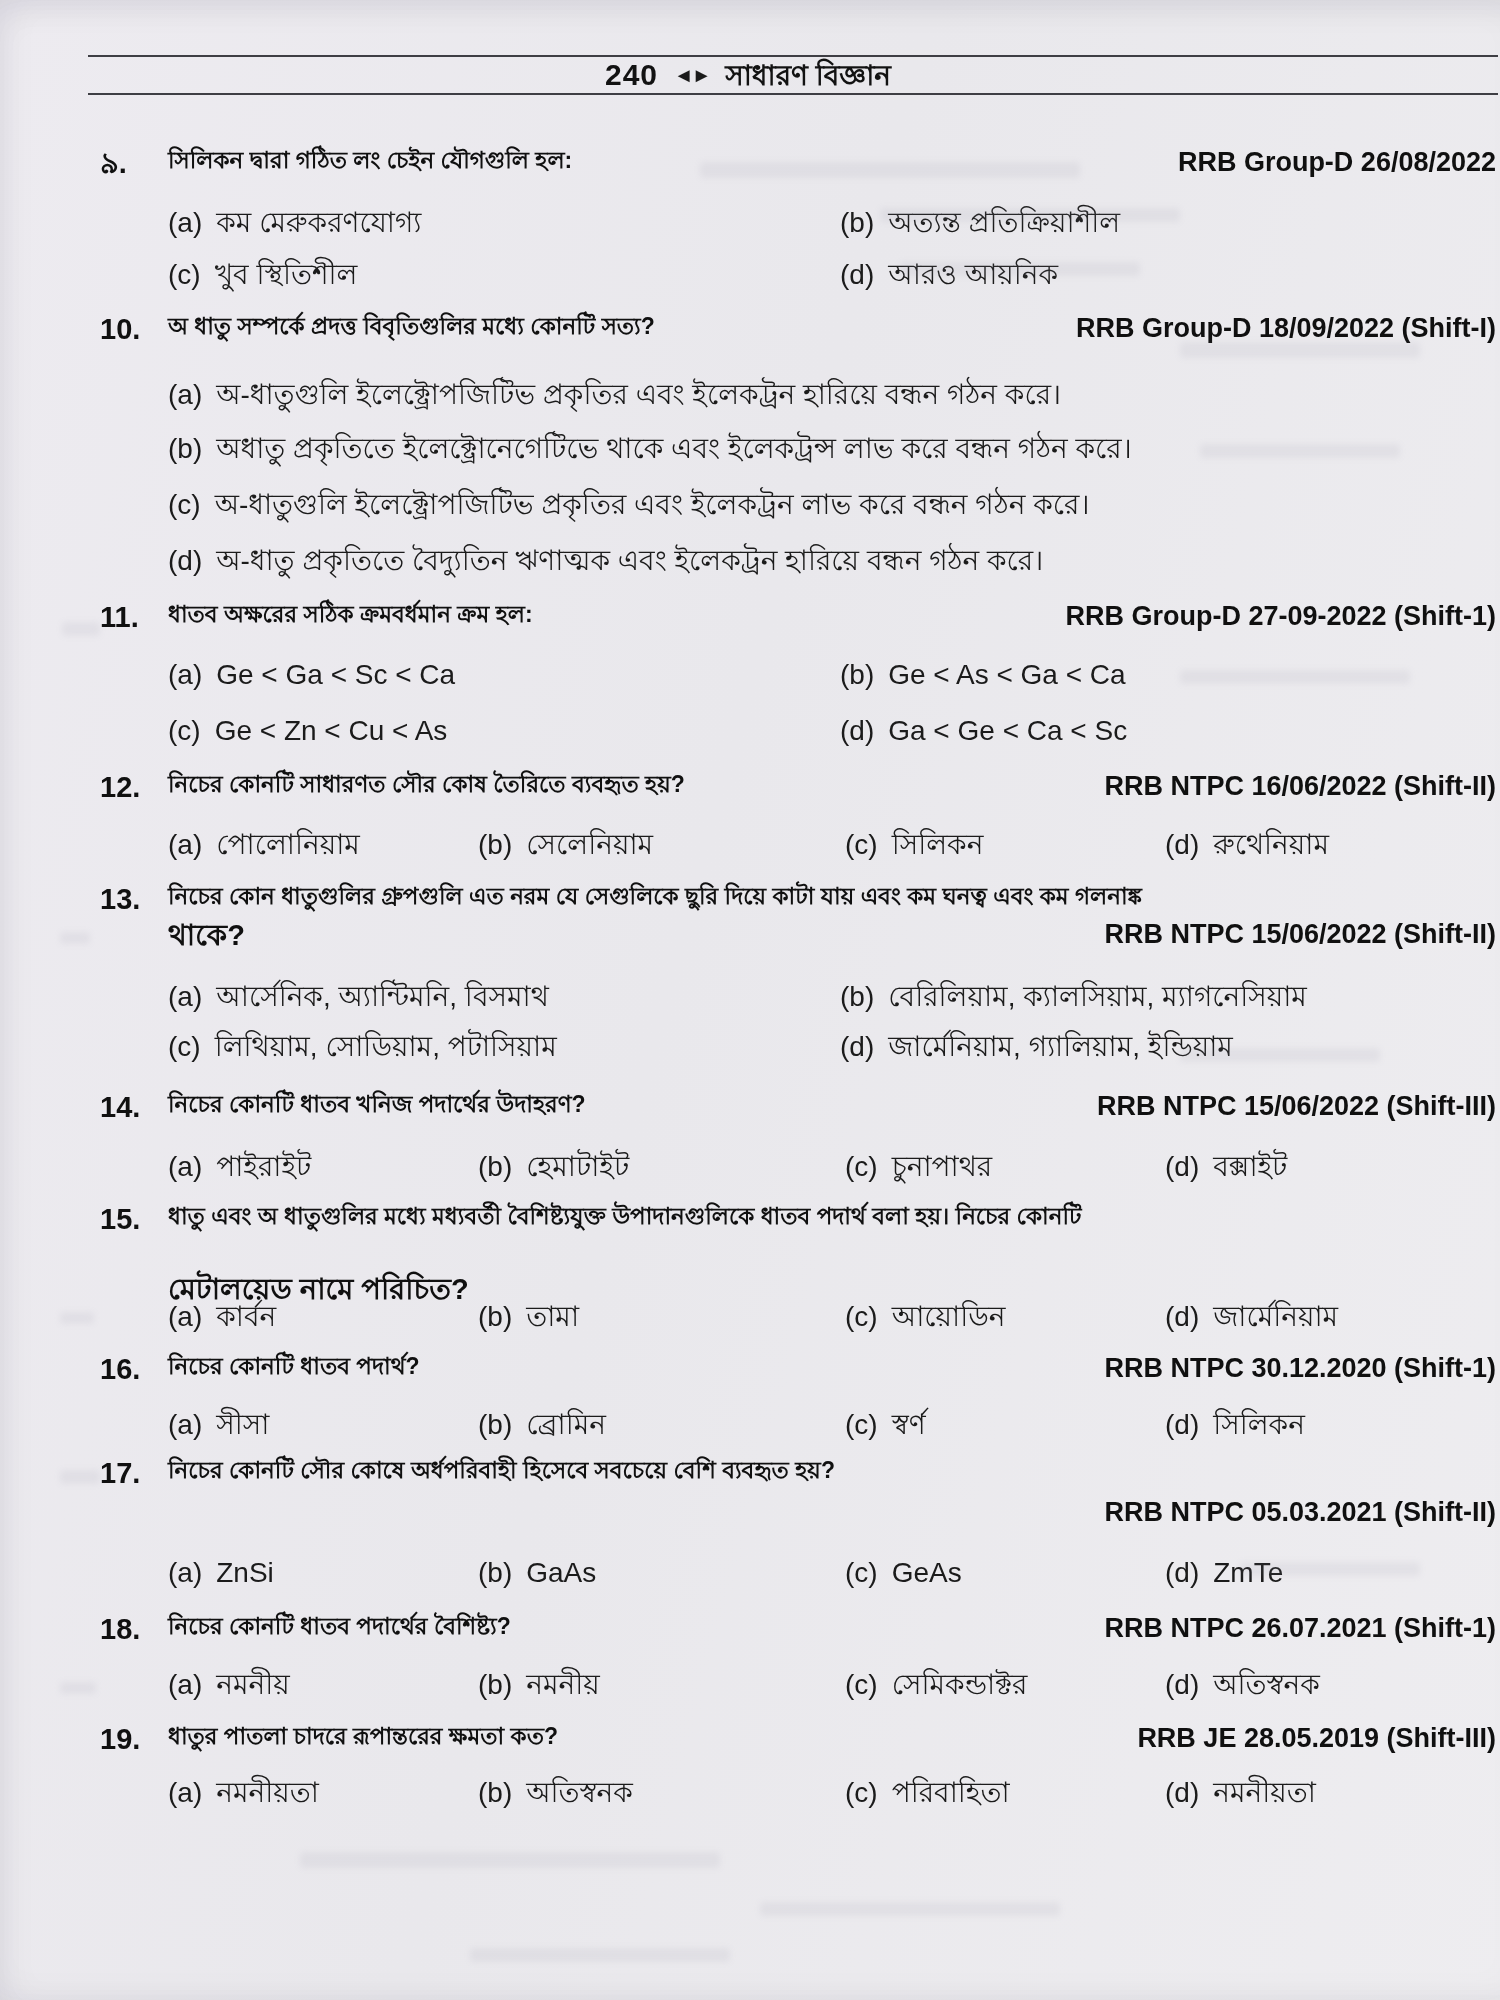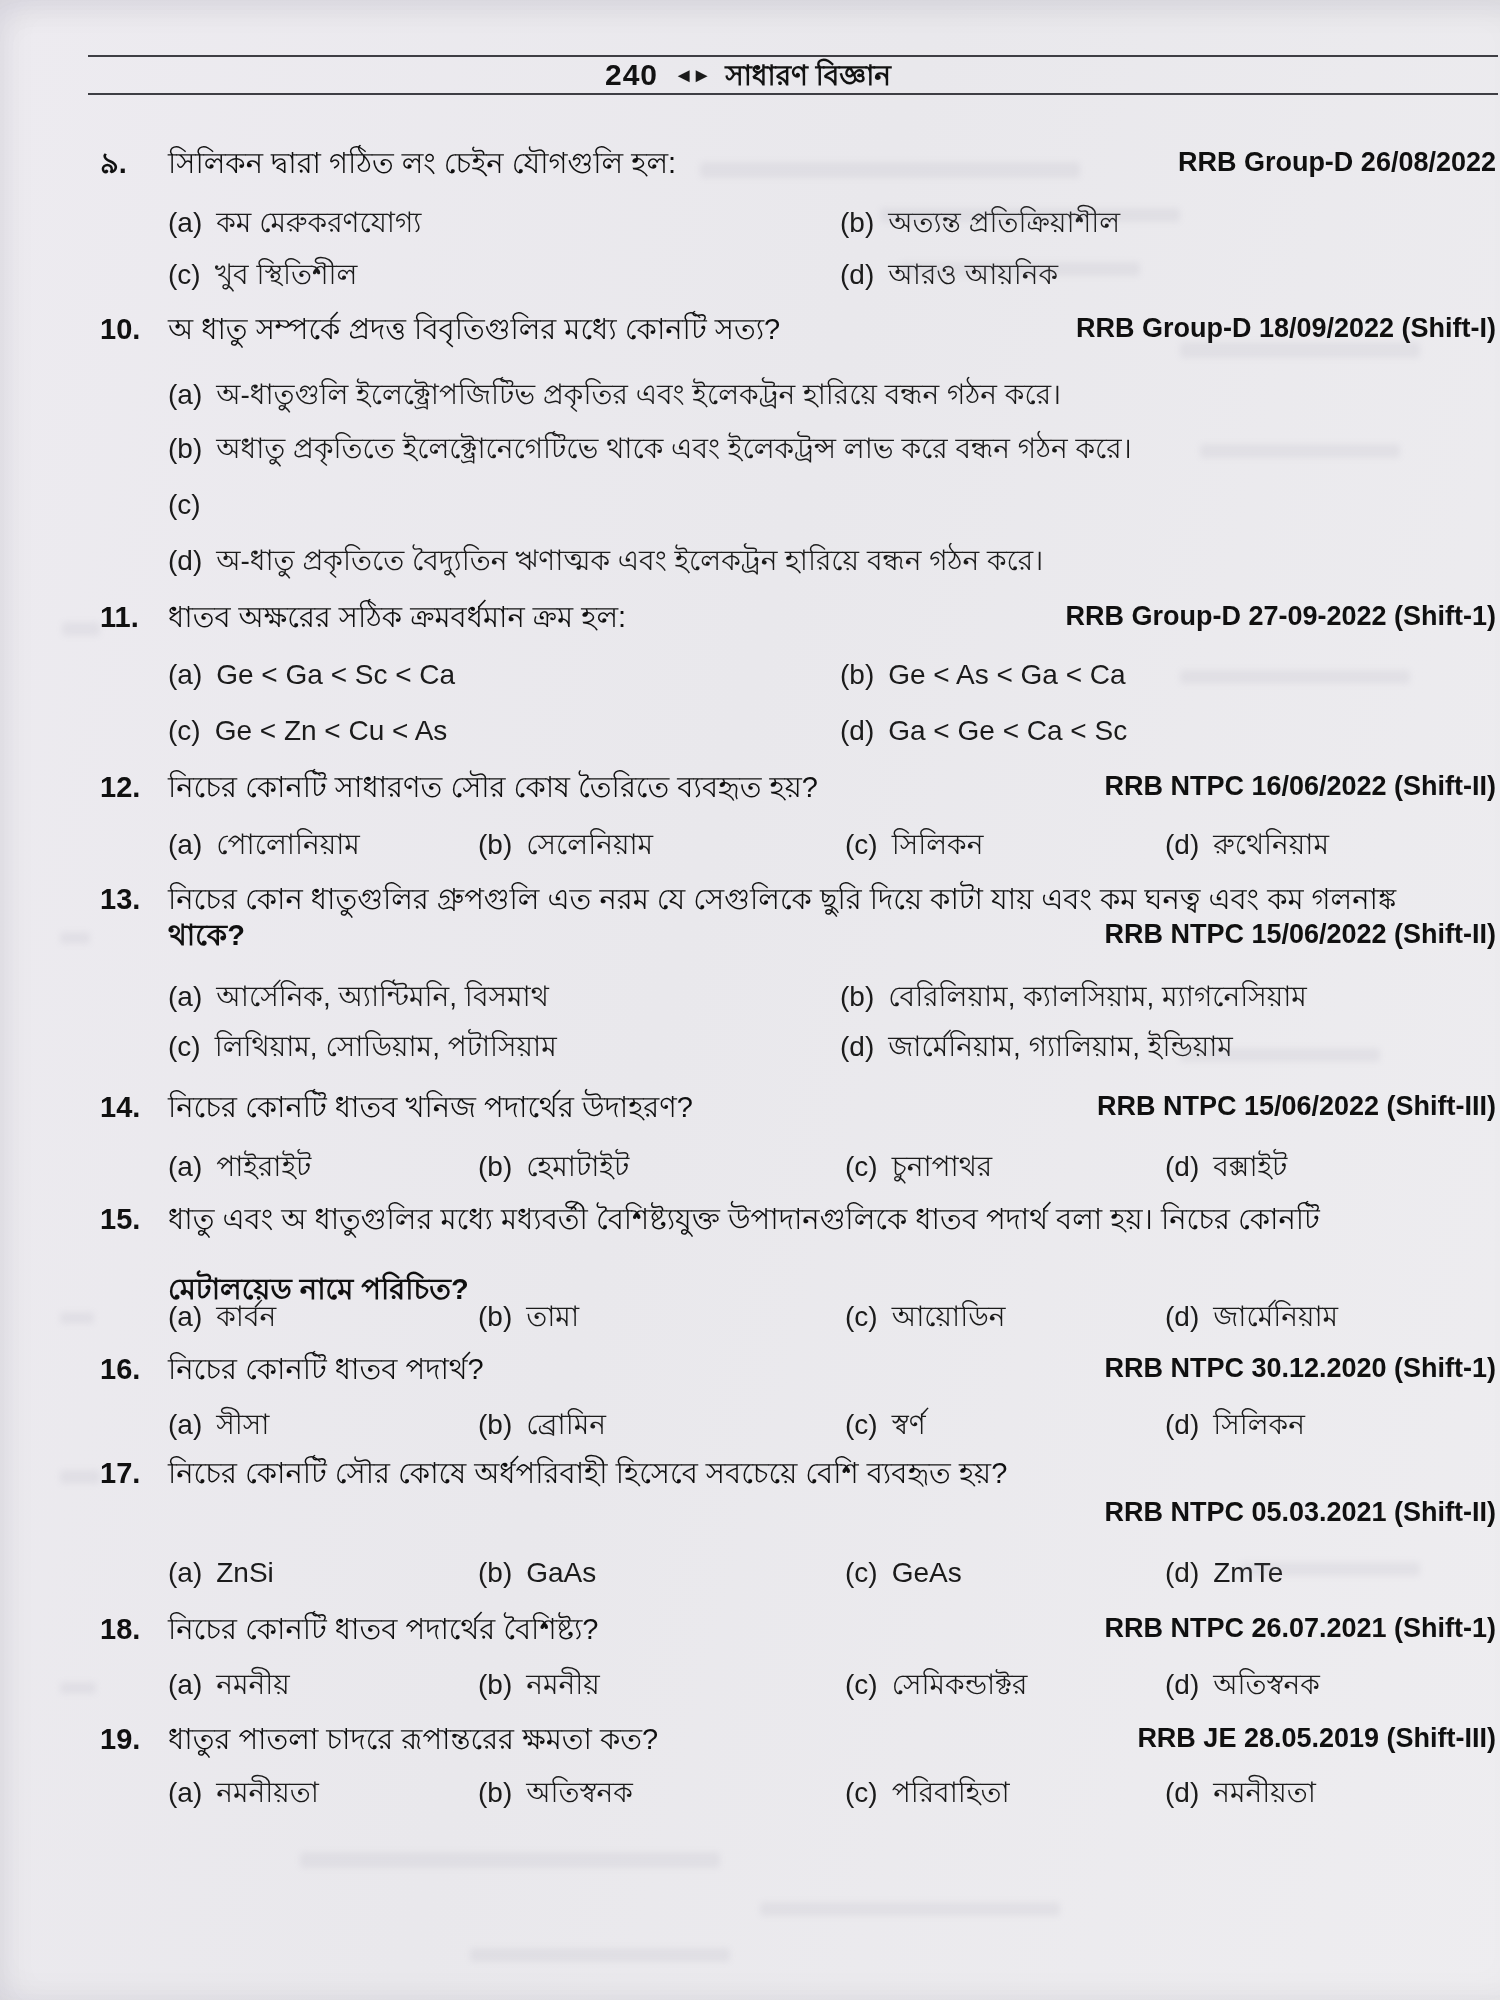--- a/index.html
+++ b/index.html
@@ -16,21 +16,21 @@
   }
   .rule{position:absolute;left:88px;right:38px;height:2px;background:#3e3e44;}
   .hdr{
     position:absolute;left:88px;right:38px;top:57px;text-align:center;
     padding-right:90px;font-weight:700;font-size:28px;color:#121212;white-space:nowrap;
   }
   .hdr .pgnum{font-size:30px;letter-spacing:1px;}
   .hdr .sep{font-size:20px;margin:0 8px;position:relative;top:-3px;letter-spacing:-2px;color:#1a1a1a;}
   .qrow{position:absolute;left:100px;right:40px;display:flex;align-items:flex-start;}
   .qnum{flex:0 0 68px;font-weight:700;font-size:29px;color:#101010;}
-  .qtext{flex:1 1 auto;font-weight:400;font-size:29px;color:#101010;white-space:nowrap;}
+  .qtext{flex:1 1 auto;font-weight:700;font-size:23px;color:#101010;white-space:nowrap;}
   .qref{flex:0 0 auto;font-weight:700;font-size:27px;color:#101010;white-space:nowrap;margin-left:18px;}
   .qcontrow{position:absolute;left:168px;right:40px;display:flex;justify-content:space-between;align-items:flex-start;}
   .qcont{font-weight:700;font-size:29px;color:#101010;white-space:nowrap;}
   .refline{position:absolute;right:40px;text-align:right;}
   .opts2{position:absolute;left:168px;right:40px;display:grid;grid-template-columns:672px 1fr;}
   .opts4{position:absolute;left:168px;right:40px;display:grid;grid-template-columns:310px 367px 320px 1fr;}
   .optfull{position:absolute;left:168px;right:10px;}
   .opt{display:flex;gap:14px;white-space:nowrap;font-size:28px;font-weight:400;color:#1b1b1b;}
   .opt-label{flex:0 0 auto;}
   .opt-text{flex:0 0 auto;}
@@ -88,20 +88,21 @@
   </div>
   <div class="optfull" style="top:432px">
     <div class="opt">
       <span class="opt-label">(b)</span>
       <span class="opt-text">অধাতু প্রকৃতিতে ইলেক্ট্রোনেগেটিভে থাকে এবং ইলেকট্রন্স লাভ করে বন্ধন গঠন করে।</span>
     </div>
   </div>
   <div class="optfull" style="top:488px">
     <div class="opt">
       <span class="opt-label">(c)</span>
+      <span class="opt-text">অ-ধাতুগুলি ইলেক্ট্রোপজিটিভ প্রকৃতির এবং ইলেকট্রন লাভ করে বন্ধন গঠন করে।</span>
     </div>
   </div>
   <div class="optfull" style="top:544px">
     <div class="opt">
       <span class="opt-label">(d)</span>
       <span class="opt-text">অ-ধাতু প্রকৃতিতে বৈদ্যুতিন ঋণাত্মক এবং ইলেকট্রন হারিয়ে বন্ধন গঠন করে।</span>
     </div>
   </div>
 
   <div class="qrow" style="top:600px">

